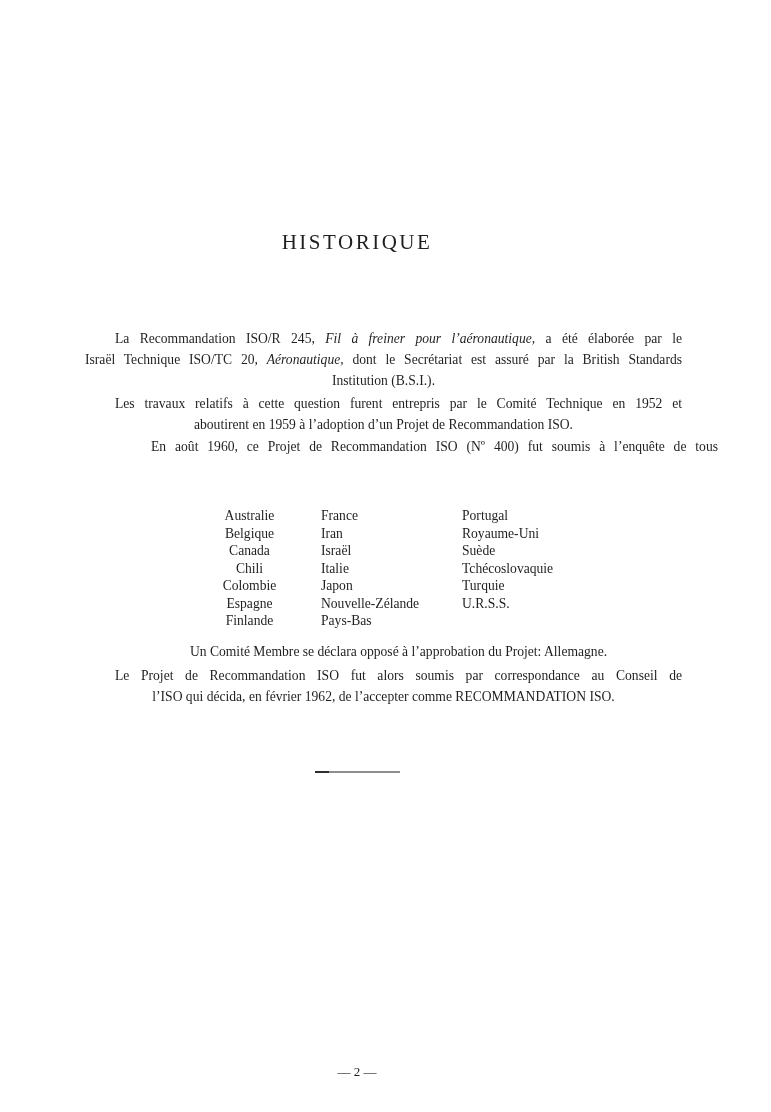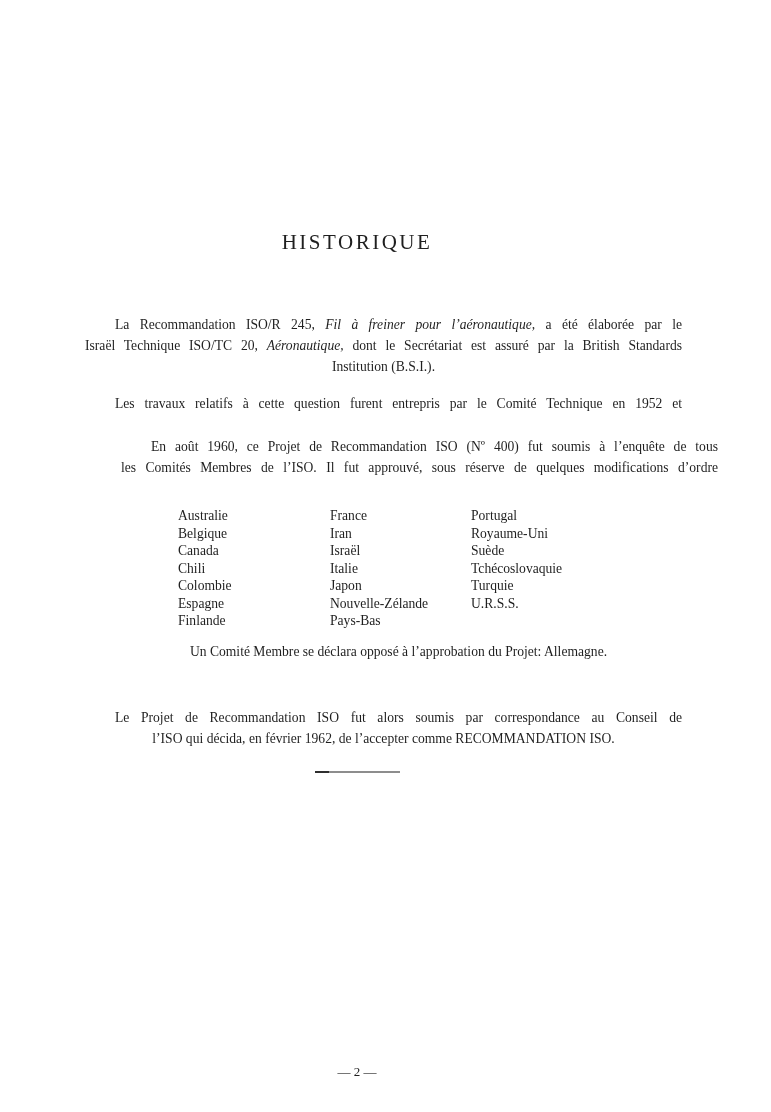--- a/index.html
+++ b/index.html
@@ -21,37 +21,37 @@
     position:absolute;top:232px;left:0;width:714px;
     text-align:center;
     font-size:21px;line-height:1;
     letter-spacing:2.5px;
     font-weight:400;
   }
   .para{
     position:absolute;left:85px;width:597px;
     font-size:13.6px;line-height:21px;
   }
-  #para-0{top:314px;}
+  #para-0{top:328px;}
   #para-1{top:393px;}
   #para-2{top:436px;margin-left:36px;}
   #para-3{top:641px;}
-  #para-4{top:665px;margin-top:42px;}
+  #para-4{top:665px;}
   .line{text-align:center;}
   .line.fill{text-align:justify;text-align-last:justify;}
   .line.indent{text-indent:30px;}
   .em{font-style:italic;}
   .members{
     position:absolute;top:507px;left:178px;
     display:flex;
     font-size:13.6px;line-height:17.5px;
   }
   .members .col{flex:none;}
-  .members .col-0{width:143px;}
-  .members .col-1{width:141px;margin-left:9px;}
+  .members .col-0{width:143px;text-align:center;}
+  .members .col-1{width:141px;}
   .members .col-2{width:150px;}
   .rule{
     position:absolute;top:771px;left:315px;
     width:85px;height:2px;
     background:linear-gradient(90deg,var(--rule-dark) 0 14px,var(--rule) 14px 100%);
   }
   .footer{
     position:absolute;top:1065px;left:0;width:714px;
     text-align:center;
     font-size:13px;line-height:1;
@@ -64,24 +64,24 @@
 
   <div class="title">HISTORIQUE</div>
 
   <div class="para" id="para-0">
       <div class="line indent fill"><span>La Recommandation ISO/R 245, </span><span class="em">Fil à freiner pour l’aéronautique,</span><span> a été élaborée par le</span></div>
       <div class="line fill"><span>Israël Technique ISO/TC 20, </span><span class="em">Aéronautique,</span><span> dont le Secrétariat est assuré par la British Standards</span></div>
       <div class="line"><span>Institution (B.S.I.).</span></div>
     </div>
   <div class="para" id="para-1">
       <div class="line indent fill"><span>Les travaux relatifs à cette question furent entrepris par le Comité Technique en 1952 et</span></div>
+      <div class="line"><span>aboutirent en 1959 à l’adoption d’un Projet de Recommandation ISO.</span></div>
     </div>
   <div class="para" id="para-2">
       <div class="line indent fill"><span>En août 1960, ce Projet de Recommandation ISO (Nº 400) fut soumis à l’enquête de tous</span></div>
-      <div class="line fill"><span>les Comités Membres de l’ISO. Il fut approuvé, sous réserve de quelques modifications d’ordre</span></div>
     </div>
 
   <div class="members">
     <div class="col col-0">
         <div class="member">Australie</div>
         <div class="member">Belgique</div>
         <div class="member">Canada</div>
         <div class="member">Chili</div>
         <div class="member">Colombie</div>
         <div class="member">Espagne</div>

